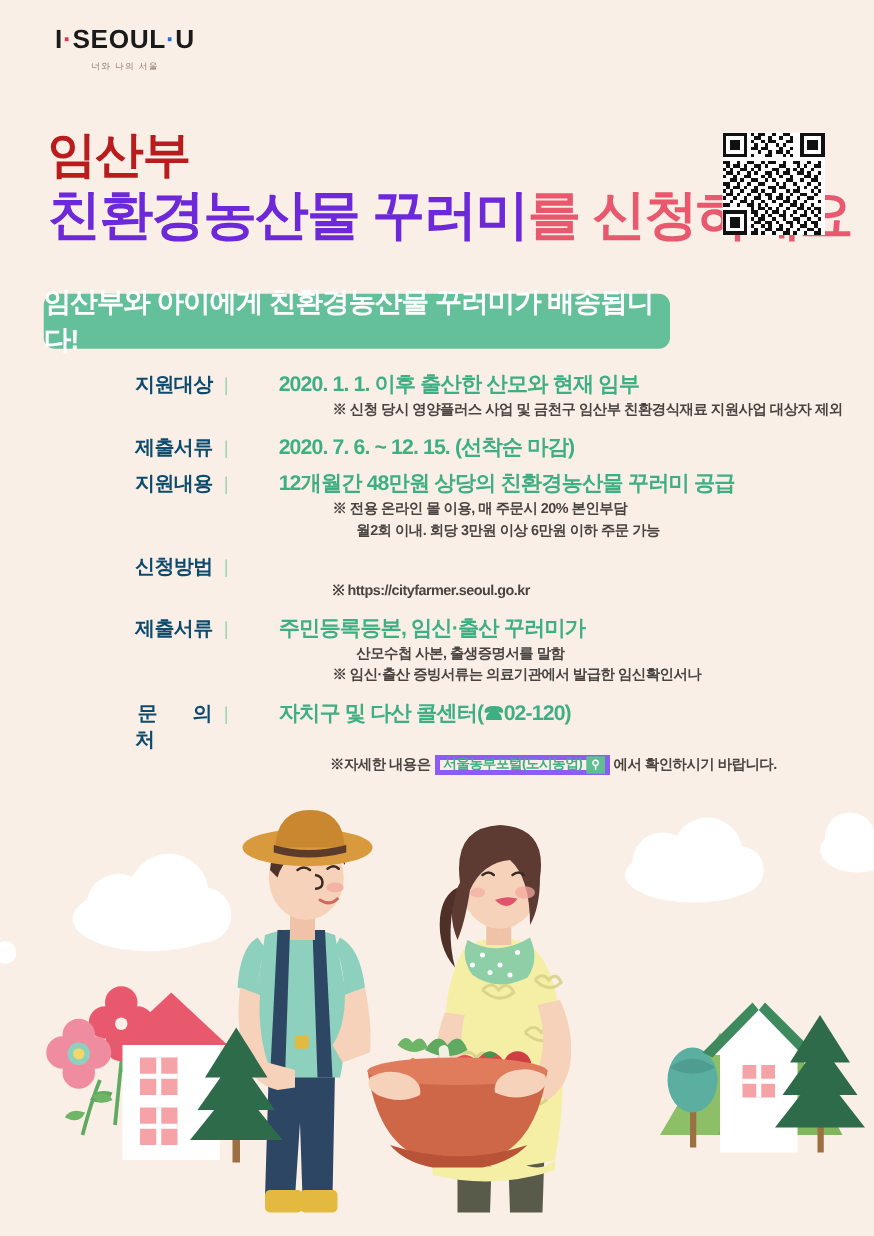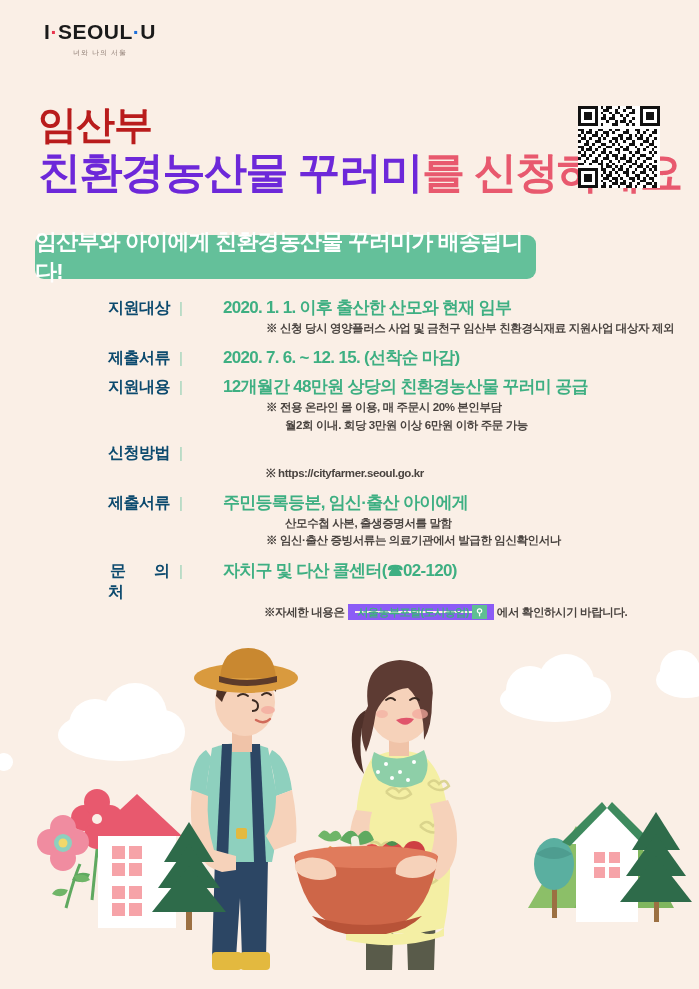--- a/index.html
+++ b/index.html
@@ -60,21 +60,21 @@
   .note {
     margin-left:266px; color:#4A4440; font-size:11.5px;
     letter-spacing:-.4px; line-height:1.5; white-space:nowrap;font-weight:bold;
   }
   .note.indent { margin-left:285px; }
   .gap { height:9px; }
   .gap-sm { height:5px; }
 
   .searchbox {
     display:inline-flex; align-items:center; vertical-align:middle;
-    border:7px solid #8b5cf6; height:16px; margin:0 3px;
+    border:4px solid #8b5cf6; height:16px; margin:0 3px;
   }
   .searchbox .sb-text { color:#3EAF82; font-size:11px; padding:0 3px; letter-spacing:-.5px; }
   .searchbox .sb-btn {
     width:15px; height:14px; background:#5FBF93; display:flex;
     align-items:center; justify-content:center; color:#fff; font-size:9px;
   }
 
   
   .scene { position:absolute; left:0; top:640px; width:699px; height:349px; }
   .scene svg { display:block; }
@@ -357,21 +357,21 @@
   <div class="row">
     <span class="label">신청방법</span>
     <span class="bar">|</span>
   </div>
   <div class="note">※ https://cityfarmer.seoul.go.kr</div>
   <div class="gap"></div>
 
   <div class="row">
     <span class="label">제출서류</span>
     <span class="bar">|</span>
-    <span class="value">주민등록등본, 임신·출산 아이에게</span>
+    <span class="value">주민등록등본, 임신·출산 꾸러미가</span>
   </div>
   <div class="note indent">산모수첩 사본, 출생증명서를 말함</div>
   <div class="note">※ 임신·출산 증빙서류는 의료기관에서 발급한 임신확인서나</div>
   <div class="gap"></div>
 
   <div class="row">
     <span class="label spaced">문 의 처</span>
     <span class="bar">|</span>
     <span class="value">자치구 및 다산 콜센터(☎02-120)</span>
   </div>

